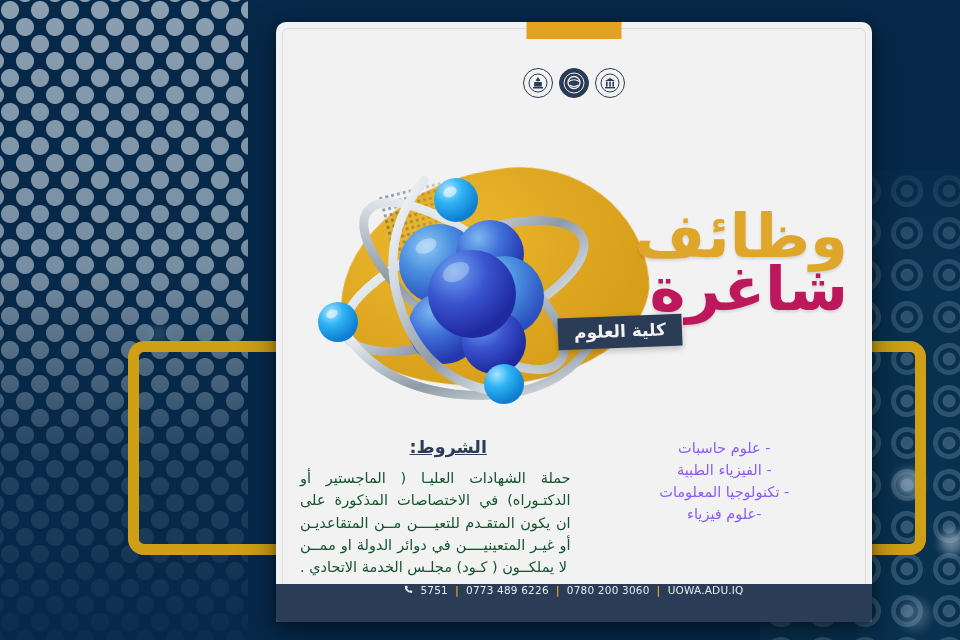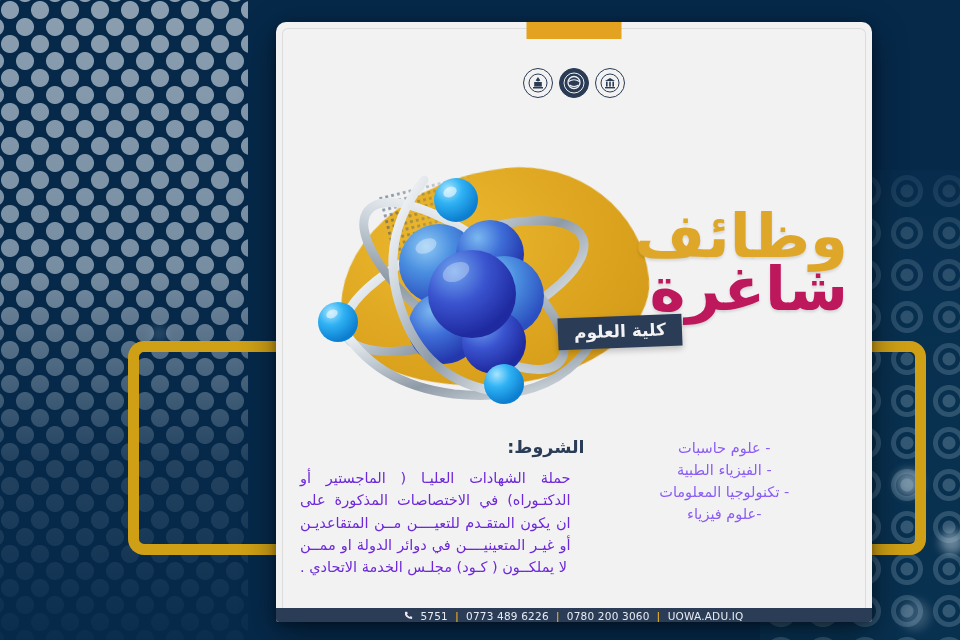--- a/index.html
+++ b/index.html
@@ -103,35 +103,35 @@
   }
 
   
   .cols{position:absolute;left:18px;top:415px;right:18px;display:flex;direction:rtl;gap:10px;}
   .col{flex:1;text-align:right;direction:rtl;}
   .col-left{flex:1.12;}
   .col-h{
     font-size:17.5px;font-weight:bold;color:#2b3c57;margin:0 0 9px 0;line-height:1.2;
   }
   .col-right .col-h{text-align:center;}
-  .col-left .col-h{text-align:right;padding-left:18px;}
+  .col-left .col-h{text-align:center;padding-left:18px;text-decoration:underline;}
   .spec-list{list-style:none;margin:0;padding:0;}
   .spec-list li{
     font-size:14.5px;color:#8b5cf6;line-height:1.52;text-align:center;
     white-space:nowrap;
   }
   .cond-text{
-    font-size:14.5px;color:#6d28d9;line-height:1.54;text-align:justify;
+    font-size:14.5px;color:#14532d;line-height:1.54;text-align:justify;
     text-align-last:left;padding:0 14px 0 6px;
   }
 
   
   .footer{
-    position:absolute;left:0;bottom:0;width:596px;height:14px;background:#2b3c57;
-    display:flex;align-items:flex-end;justify-content:center;
+    position:absolute;left:0;bottom:0;width:596px;height:38px;background:#2b3c57;
+    display:flex;align-items:flex-start;justify-content:center;
   }
   .footer-inner{display:flex;align-items:center;gap:7px;color:#e8ecf2;font-size:10.5px;letter-spacing:.2px;}
   .sep{color:#d8a32a;font-weight:bold;}
   .ph{display:inline-block;color:#e8ecf2;}
 </style>
 </head>
 <body>
 
 <div class="stage">
 

